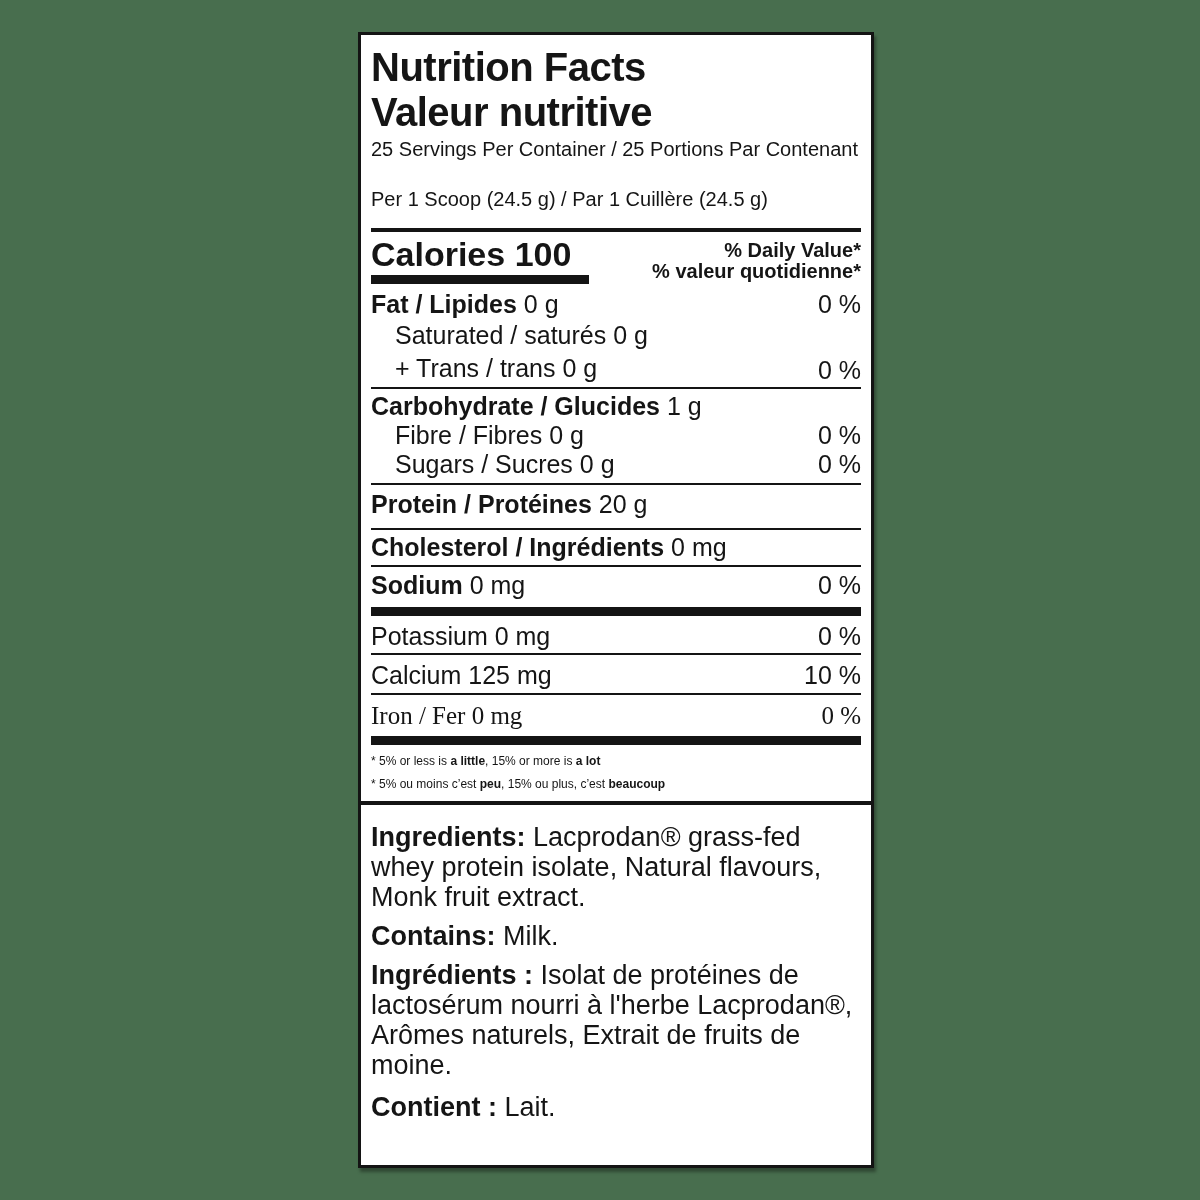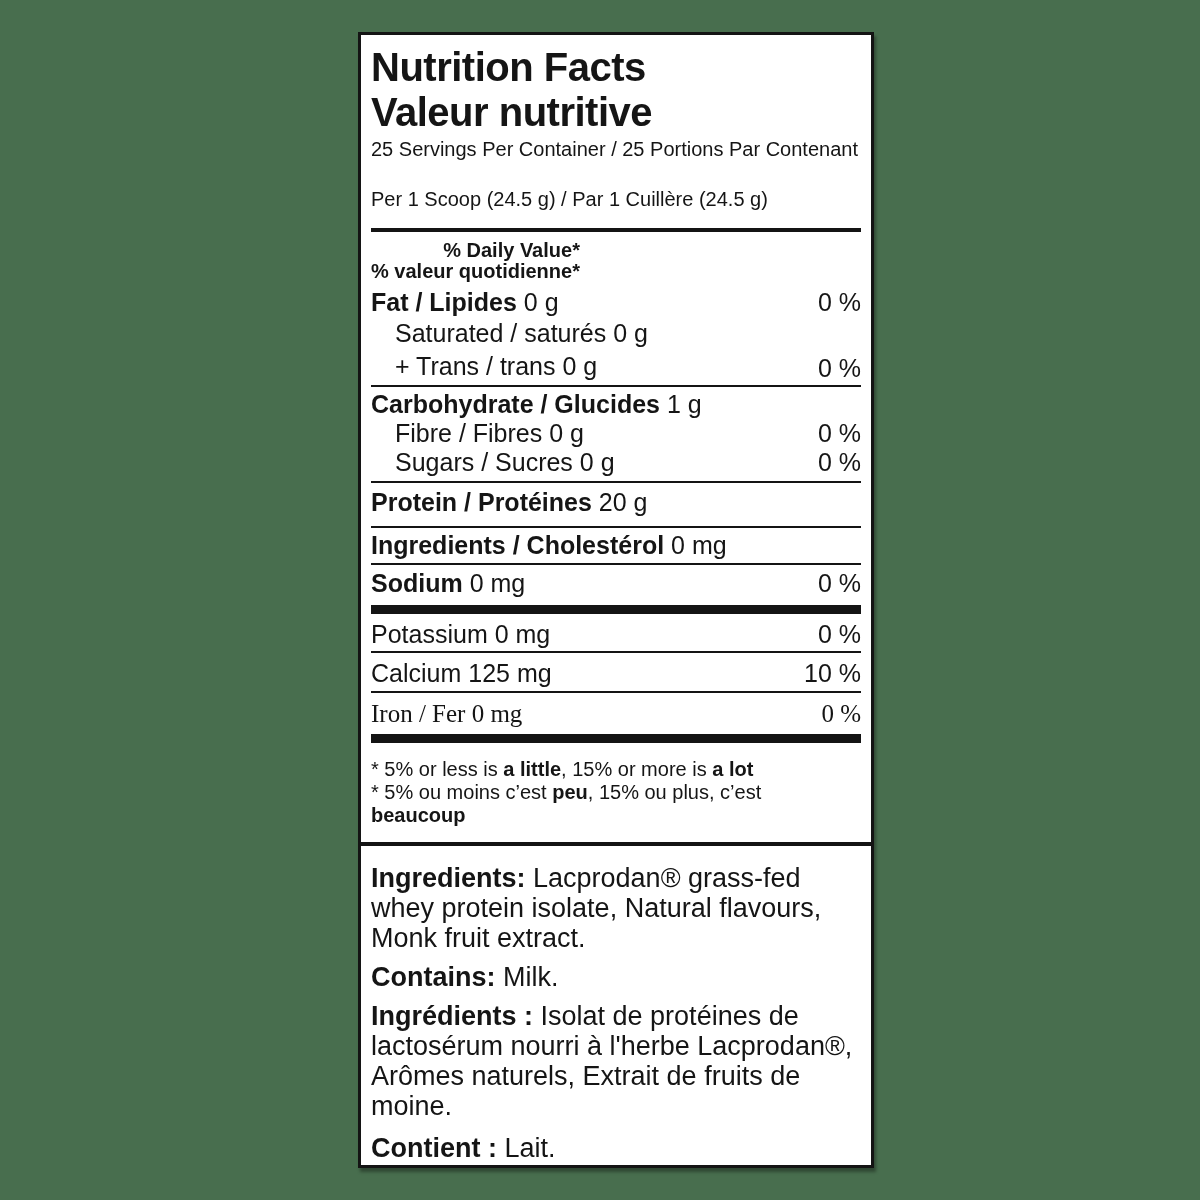--- a/index.html
+++ b/index.html
@@ -45,21 +45,21 @@
   .row-sattrans .lines { line-height:33px; }
   .row-carb { padding-top:3px;align-items:center; }
   .row-sugars { padding-bottom:4px; }
   .row-protein { padding:5px 0 9px; }
   .row-chol { padding:3px 0 3px; }
   .row-sodium { padding:4px 0 7px; }
   .row-potassium { padding:6px 0 2px; }
   .row-calcium { padding:6px 0 3px; }
   .row-iron { padding:6px 0 6px;font-family:Liberation Serif, serif; }
 
-  .footnotes { padding:15px 0; font-size:20px; line-height:23px; }
+  .footnotes { padding:5px 0; font-size:12px; line-height:23px; }
 
   .ing { font-size:27px; line-height:30px; }
   .ing-en { margin-top:17px; }
   .contains-en { margin-top:9px; }
   .ing-fr { margin-top:9px; }
   .contains-fr { margin-top:12px; }
 </style>
 </head>
 <body style="background: rgb(72, 110, 78); color: rgb(21, 21, 21);">
 
@@ -68,20 +68,24 @@
 
     <div class="title">Nutrition Facts</div>
     <div class="title">Valeur nutritive</div>
 
     <div class="servings">25 Servings Per Container / 25 Portions Par Contenant</div>
     <div class="perscoop">Per 1 Scoop (24.5 g) / Par 1 Cuillère (24.5 g)</div>
 
     <div class="rule-med mt14"></div>
 
     <div class="cal-block">
+      <div>
+        <div class="cal-left"><span>Calories</span> <span>100</span></div>
+        <div class="cal-bar"></div>
+      </div>
       <div class="dv-header">
         <div>% Daily Value*</div>
         <div>% valeur quotidienne*</div>
       </div>
     </div>
 
     <div class="row row-fat">
       <div><span class="b">Fat / Lipides</span> <span>0 g</span></div>
       <div class="dv">0 %</div>
     </div>
@@ -110,21 +114,21 @@
 
     <div class="rule"></div>
 
     <div class="row row-protein">
       <div><span class="b">Protein / Protéines</span> <span>20 g</span></div>
     </div>
 
     <div class="rule"></div>
 
     <div class="row row-chol">
-      <div><span class="b">Ingredients / Cholestérol</span> <span>0 mg</span></div>
+      <div><span class="b">Cholesterol / Ingrédients</span> <span>0 mg</span></div>
     </div>
 
     <div class="rule"></div>
 
     <div class="row row-sodium">
       <div><span class="b">Sodium</span> <span>0 mg</span></div>
       <div class="dv">0 %</div>
     </div>
 
     <div class="rule-thick"></div>

